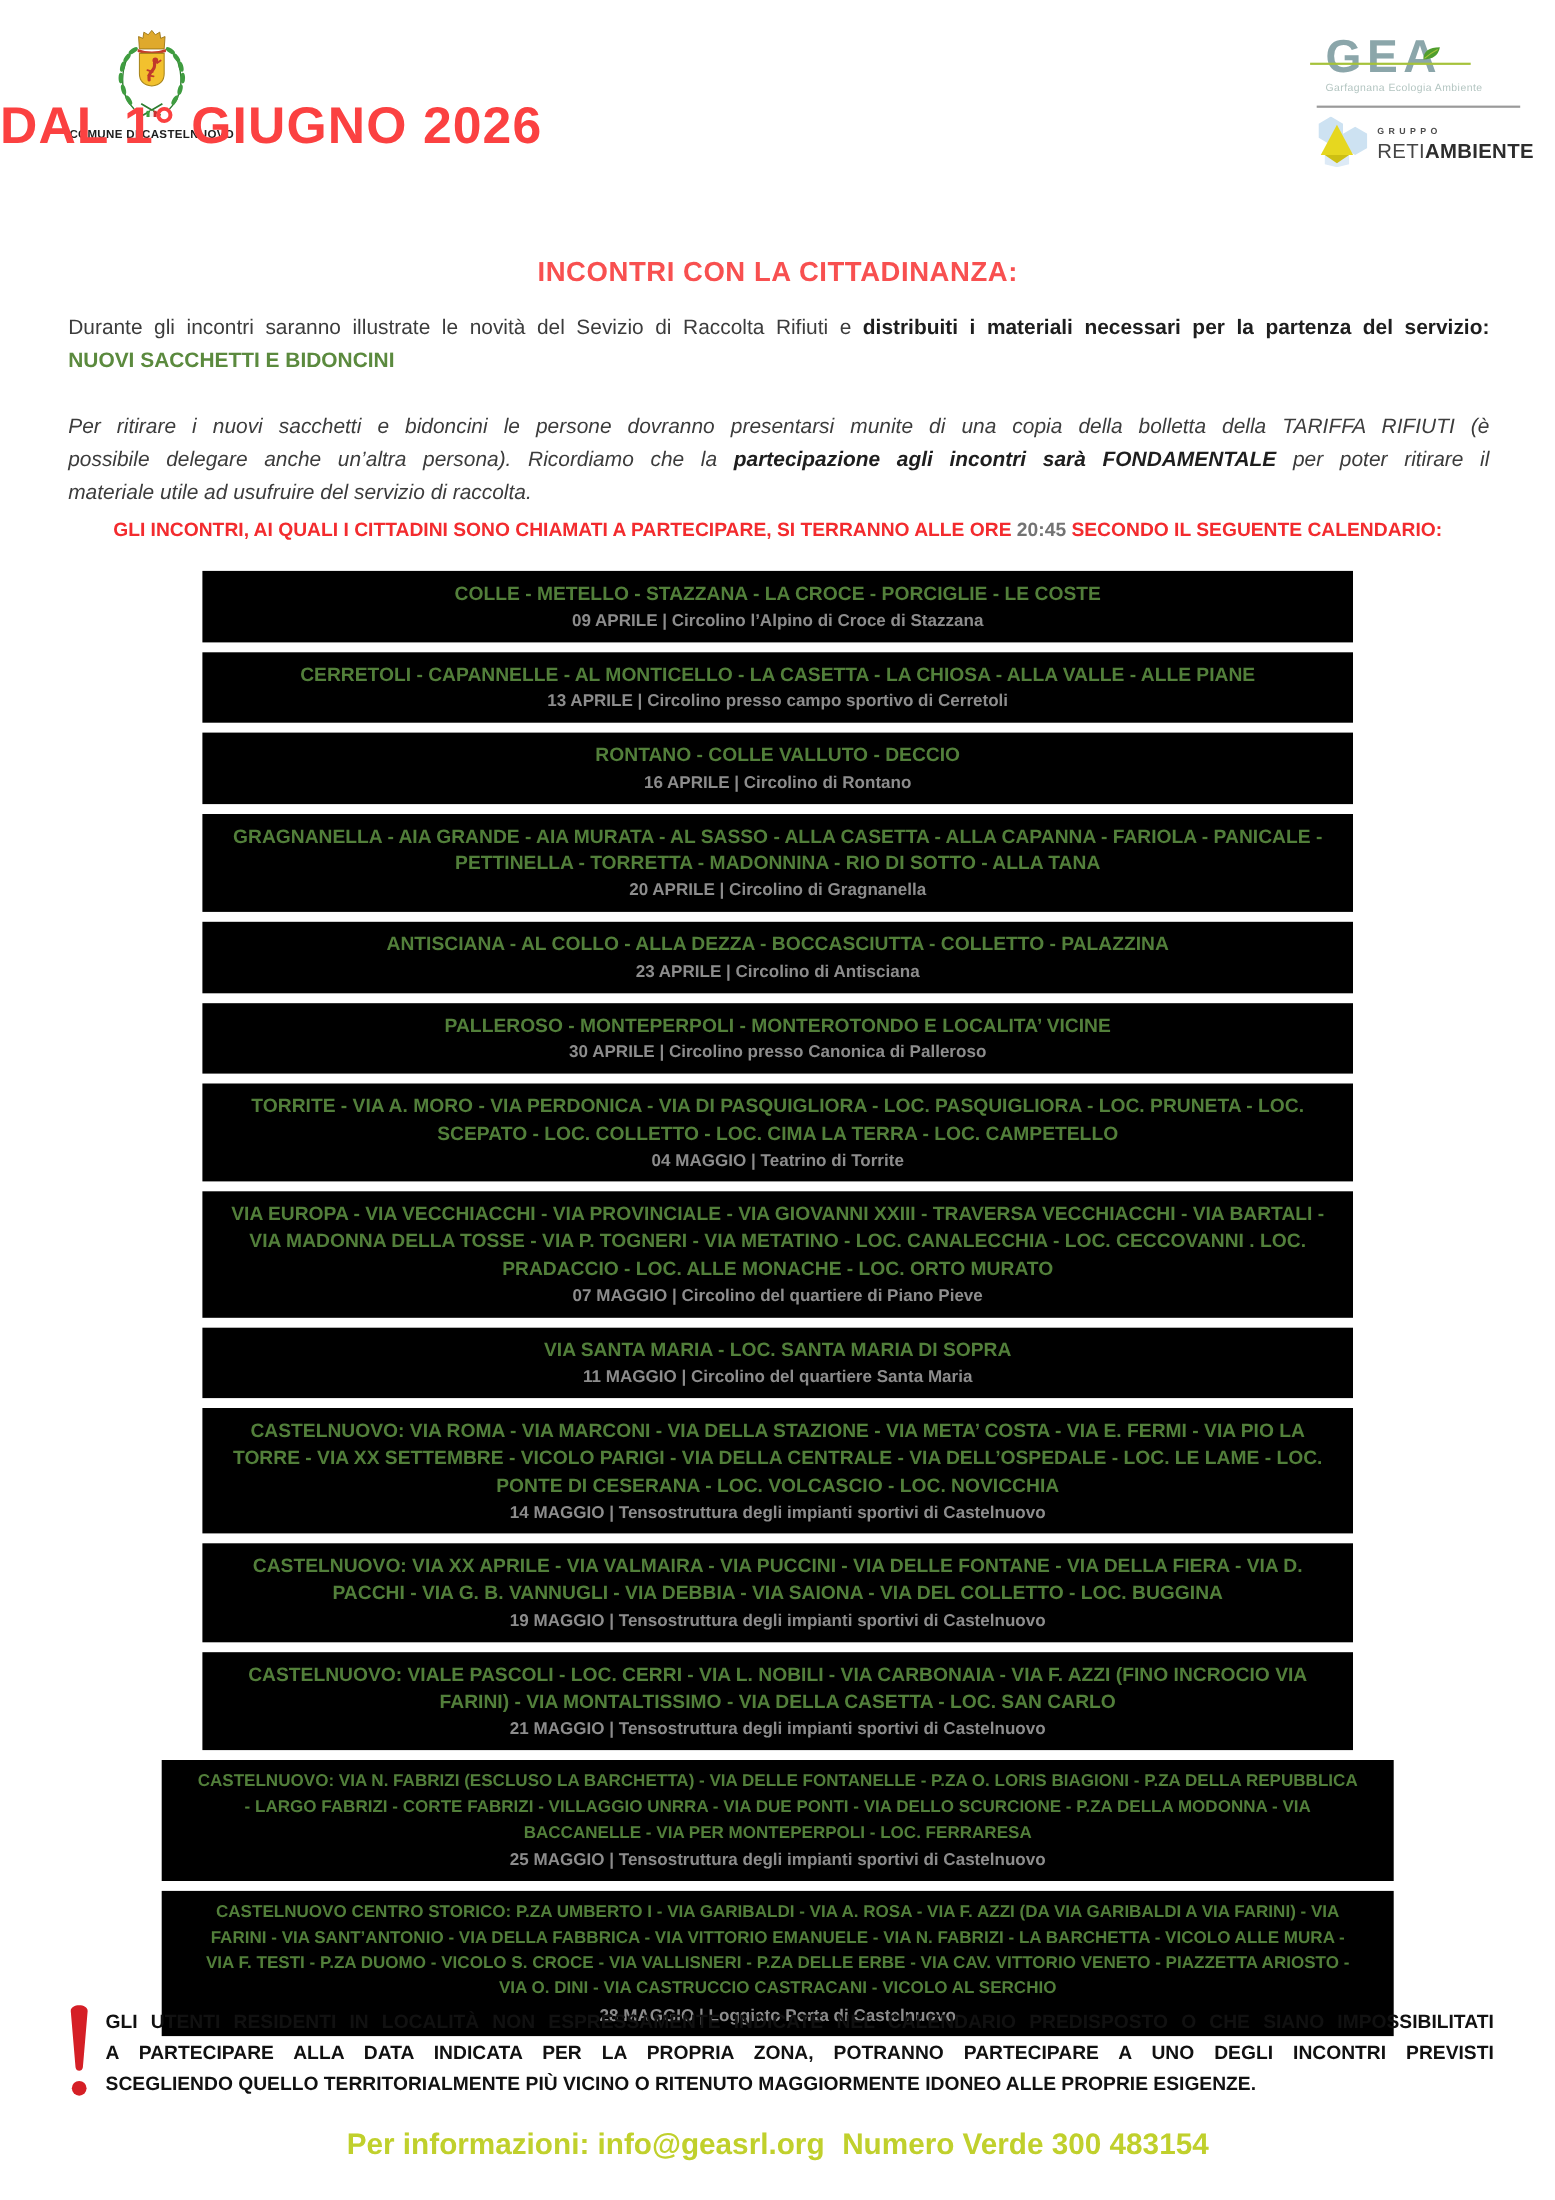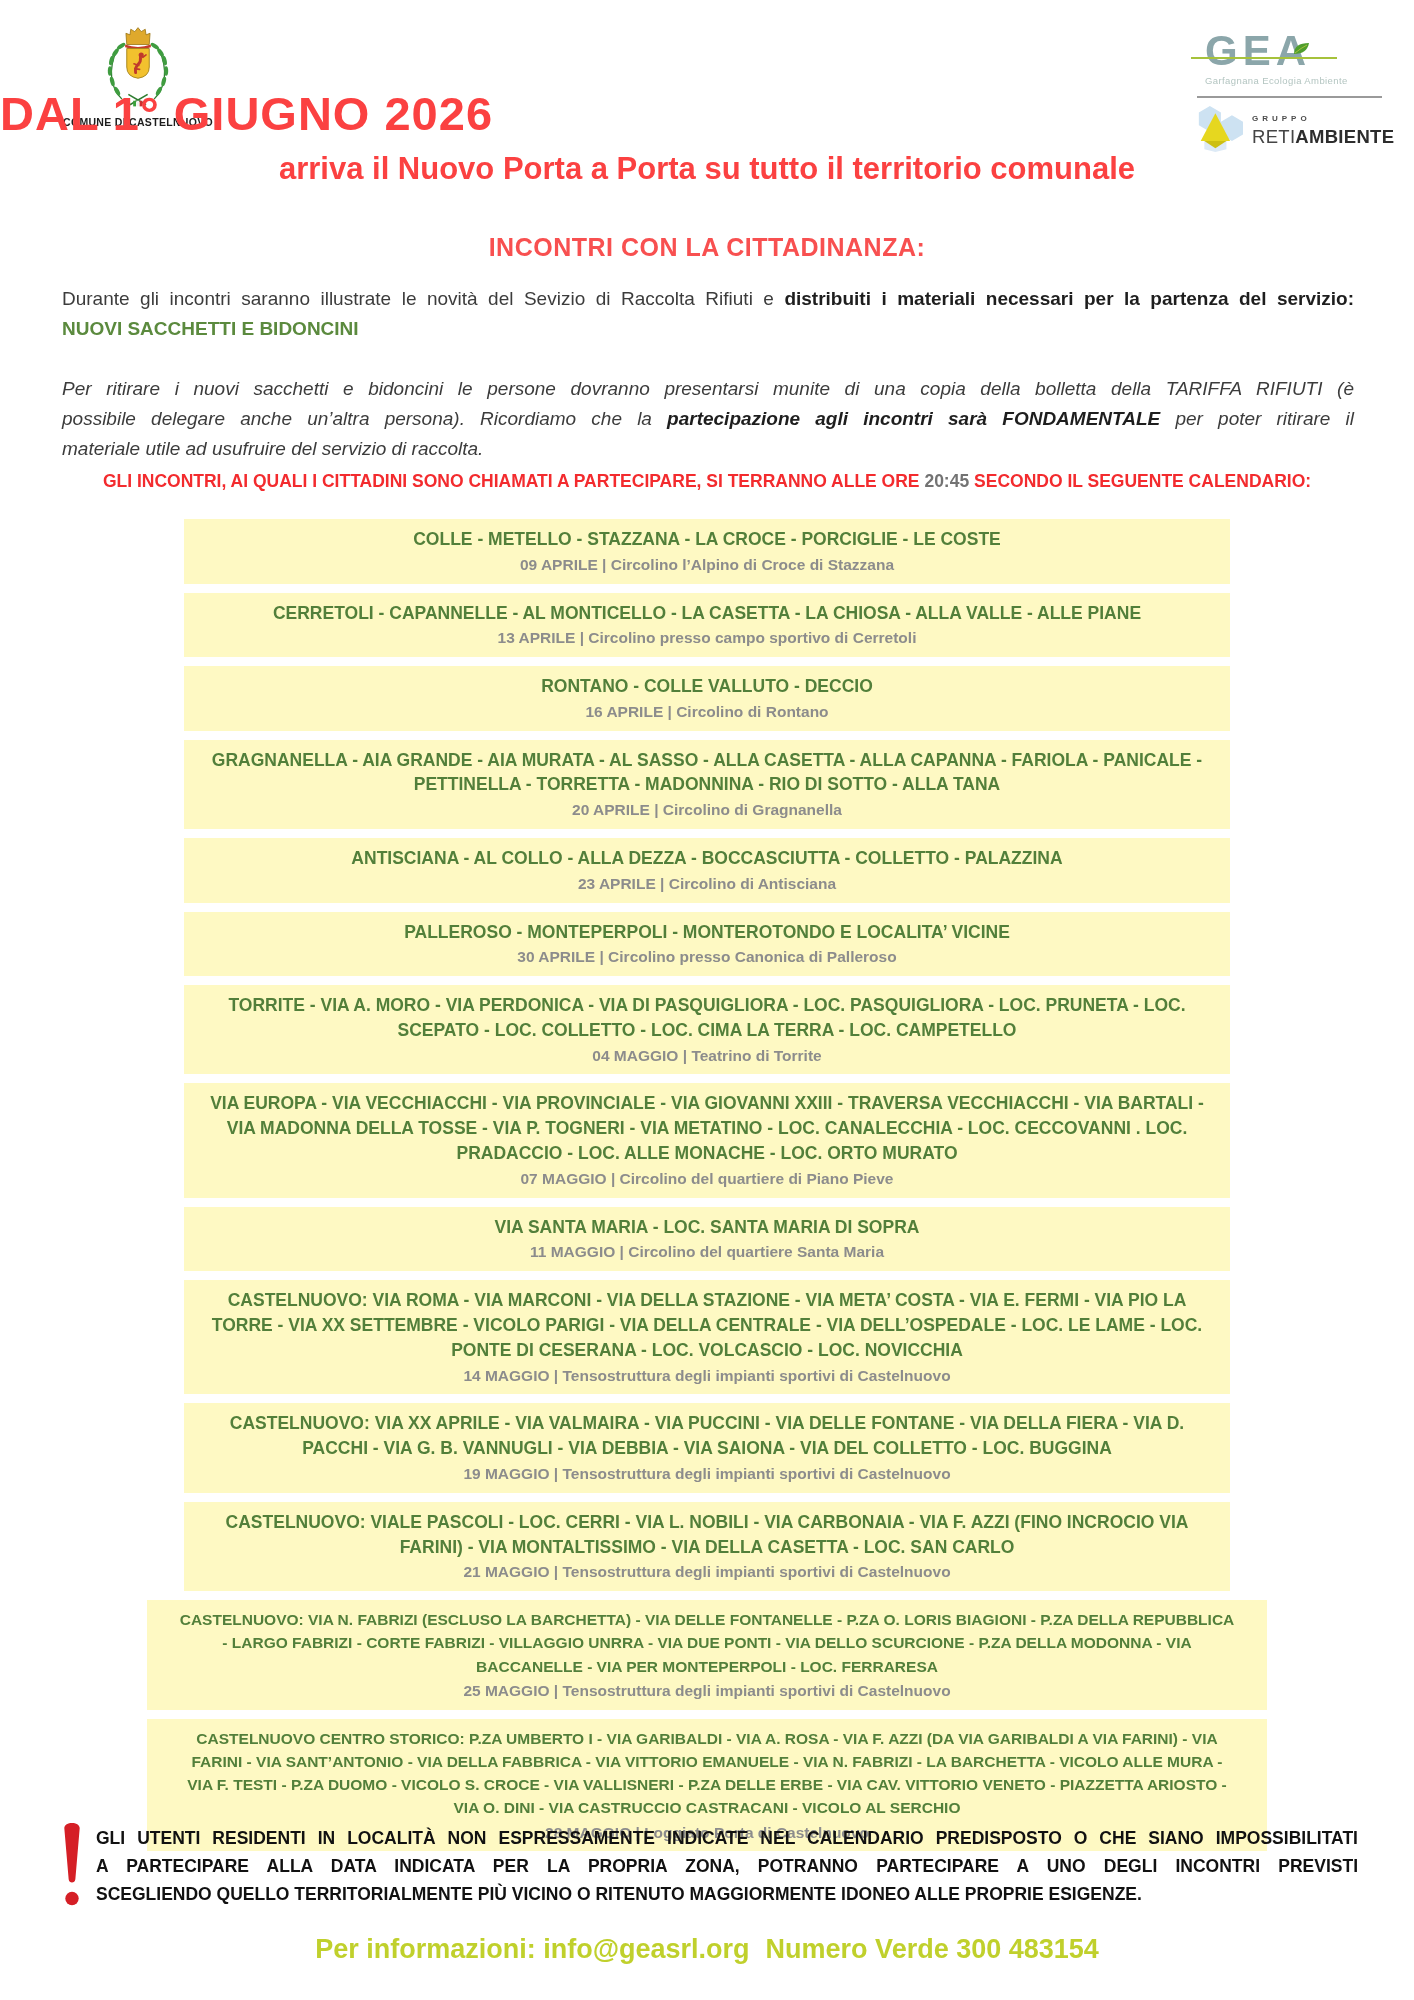--- a/index.html
+++ b/index.html
@@ -39,21 +39,21 @@
   .green-strong { color:#5b8a3e; font-weight:bold; }
   .p2 { margin-top:30px;font-style:italic; }
 
   
   .calendar-intro { position:absolute; top:471px; left:0; width:100%; text-align:center;
     font-size:17.5px; font-weight:bold; color:#f32b2e; }
   .calendar-intro .time { color:#737373;text-align:center; }
 
   
   .meetings { position:absolute; top:519px; left:184px; width:1046px; }
-  .meeting-box { background:#fef9c3; text-align:center; padding:8px 26px; margin-bottom:9px; }
+  .meeting-box { background:#000000; text-align:center; padding:8px 26px; margin-bottom:9px; }
   .meeting-box .areas { font-size:17.5px; font-weight:bold; color:#527f3a; line-height:1.42; }
   .meeting-box .date-line { font-size:15.5px; font-weight:bold; color:#8c8c8c; line-height:1.4; margin-top:2px; }
   .meeting-box.wide { margin-left:-37px; margin-right:-37px; padding:8px 31px; }
   .meeting-box.wide .areas { font-size:15.5px; line-height:1.5; }
 
   
   .exclaim { position:absolute; left:57px; top:1822px; }
   .warning-text { position:absolute; left:96px; top:1824px; width:1262px;
     font-size:17.5px; font-weight:bold; color:#111; line-height:1.6; }
 
@@ -136,21 +136,20 @@
         </svg>
       </span>
       <span class="reti-text">
         <div class="gruppo">GRUPPO</div>
         <div class="name"><span>RETI</span><b>AMBIENTE</b></div>
       </span>
     </div>
   </div>
 
   <div class="main-title">DAL 1° GIUGNO 2026</div>
-  <div class="subtitle">arriva il Nuovo Porta a Porta su tutto il territorio comunale</div>
   <div class="section-heading">INCONTRI CON LA CITTADINANZA:</div>
 
   <div class="intro">
     <div>
       <div class="jline"><span>Durante gli incontri saranno illustrate le novità del Sevizio di Raccolta Rifiuti e </span><b>distribuiti i materiali necessari per la partenza del servizio:</b></div>
       <div><span class="green-strong">NUOVI SACCHETTI E BIDONCINI</span></div>
     </div>
     <div class="p2">
       <div class="jline">Per ritirare i nuovi sacchetti e bidoncini le persone dovranno presentarsi munite di una copia della bolletta della TARIFFA RIFIUTI (è</div>
       <div class="jline"><span>possibile delegare anche un’altra persona). Ricordiamo che la </span><b>partecipazione agli incontri sarà FONDAMENTALE</b><span> per poter ritirare il</span></div>

